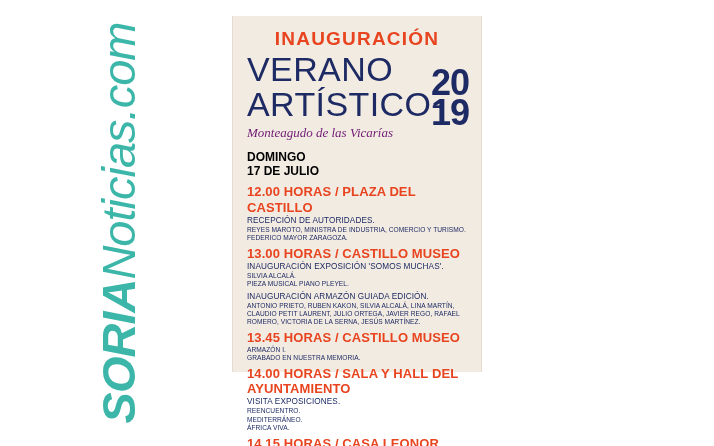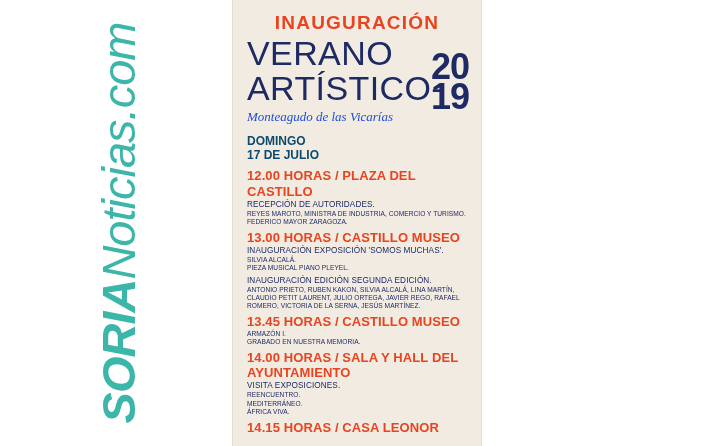--- a/index.html
+++ b/index.html
@@ -31,22 +31,22 @@
     font-size: 47px;
     letter-spacing: -1px;
     line-height: 1;
   }
   .brand-a { color: #3bb6a8; font-weight: bold; font-style: italic; }
   .brand-b { color: #3bb6a8; font-weight: normal; font-style: italic; }
 
   
   #poster {
     position: absolute;
-    left: 232px; top: 0;
-    width: 250px; height: 446px;
+    left: 232px; top: 16px;
+    width: 250px; height: 356px;
     background: #f2ebe2;
     border-left: 1px solid #e4dccf;
     border-right: 1px solid #e4dccf;
     padding: 10px 14px 6px 14px;
   }
   #right-fill {
     position: absolute;
     left: 482px; top: 0;
     width: 232px; height: 446px;
     background: #ffffff;
@@ -63,39 +63,39 @@
   .t-main1, .t-main2 {
     color: #1d2a63;
     font-weight: normal;
     font-size: 34px;
     letter-spacing: 0.4px;
     line-height: 1.02;
     margin: 0;
   }
   .t-main1 { margin-top: 2px; }
   .t-sub {
-    color: #1d4ed8;
+    color: #701a75;
     font-size: 13px;
     font-family: "Liberation Serif", serif;
     font-style: italic;
     margin: 4px 0 0 0;
   }
   #year {
     position: absolute;
     right: 12px;
     top: 52px;
     color: #1d2a63;
     font-weight: bold;
     font-size: 36px;
     line-height: 0.84;
     letter-spacing: -1px;
     text-align: center;
   }
   .t-date {
-    color: #0c4a6e;
+    color: #000000;
     font-weight: bold;
     font-size: 12px;
     line-height: 1.12;
     margin: 10px 0 6px 0;
   }
 
   .prog { margin-top: 2px; }
   .slot { margin-bottom: 3px; }
   .slot .hl {
     color: #e8441f;
@@ -149,21 +149,21 @@
         <div class="det">REYES MAROTO, MINISTRA DE INDUSTRIA, COMERCIO Y TURISMO.</div>
         <div class="det">FEDERICO MAYOR ZARAGOZA.</div>
       </div>
       <div class="slot">
         <div class="hl">13.00 HORAS / CASTILLO MUSEO</div>
         <div class="ttl">INAUGURACIÓN EXPOSICIÓN 'SOMOS MUCHAS'.</div>
         <div class="det">SILVIA ALCALÁ.</div>
         <div class="det">PIEZA MUSICAL PIANO PLEYEL.</div>
       </div>
       <div class="slot">
-        <div class="ttl">INAUGURACIÓN EDICIÓN SEGUNDA EDICIÓN.</div>
+        <div class="ttl">INAUGURACIÓN ARMAZÓN GUIADA EDICIÓN.</div>
         <div class="det">ANTONIO PRIETO, RUBEN KAKON, SILVIA ALCALÁ, LINA MARTÍN, CLAUDIO PETIT LAURENT, JULIO ORTEGA, JAVIER REGO, RAFAEL ROMERO, VICTORIA DE LA SERNA, JESÚS MARTÍNEZ.</div>
       </div>
       <div class="slot">
         <div class="hl">13.45 HORAS / CASTILLO MUSEO</div>
         <div class="det">ARMAZÓN I.</div>
         <div class="det">GRABADO EN NUESTRA MEMORIA.</div>
       </div>
       <div class="slot">
         <div class="hl">14.00 HORAS / SALA Y HALL DEL AYUNTAMIENTO</div>
         <div class="ttl">VISITA EXPOSICIONES.</div>

